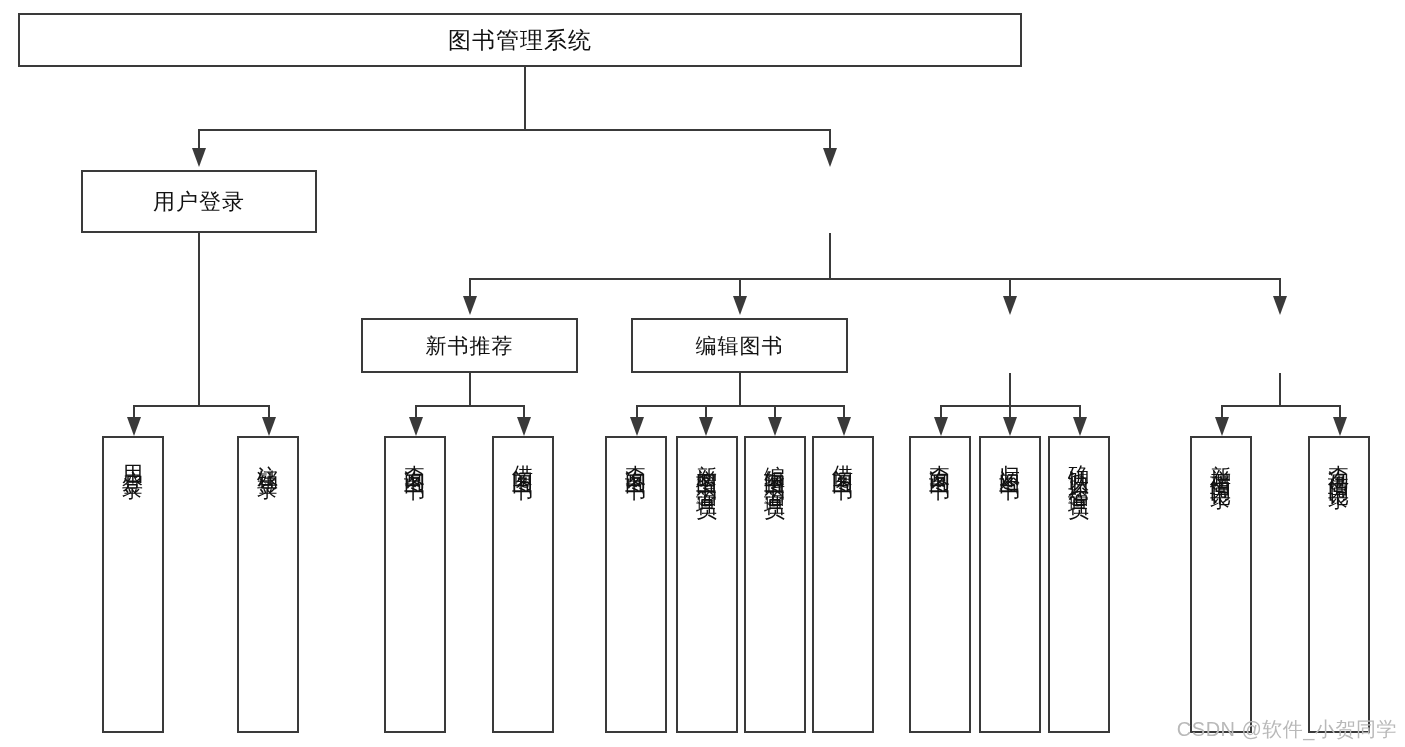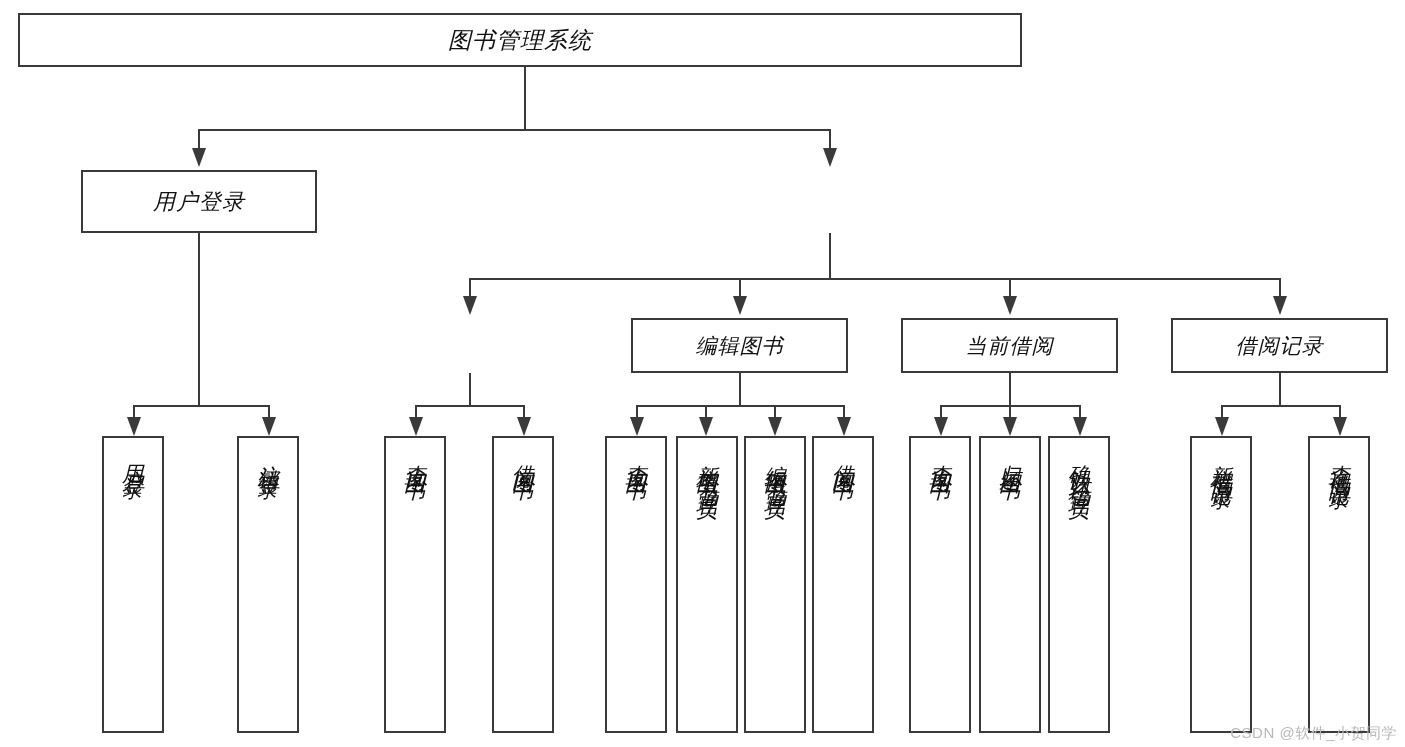--- a/index.html
+++ b/index.html
@@ -24,21 +24,20 @@
     display:flex;
     align-items:center;
     justify-content:center;
     color:#111111;
   }
   .node .label{
     display:block;
     text-align:right;
     line-height:1.0;
     letter-spacing:1px;
-    font-style:italic;
   }
   
   .node.horiz .label{
     writing-mode:horizontal-tb;
     font-size:22px;
   }
   .node.root .label{font-size:23px;}
   .node.lvl3 .label{font-size:21px;}
   
   .node.vert{
@@ -70,21 +69,21 @@
     width:0;height:0;
     border-left:7px solid transparent;
     border-right:7px solid transparent;
     border-top:19px solid #3a3a3a;
   }
   
   #watermark{
     position:absolute;
     right:8px;
     bottom:4px;
-    font-size:15px;
+    font-size:20px;
     color:#b9b9b9;
     letter-spacing:0.5px;
     user-select:none;
     white-space:nowrap;
   }
 </style>
 </head>
 <body>
 
 <div id="canvas">
@@ -117,28 +116,25 @@
   <div class="hline" style="left:469px;top:278px;width:811px;"></div>
   <div class="vline" style="left:469px;top:278px;height:20px;"></div>
   <div class="arrow" style="left:463px;top:296px;"></div>
   <div class="vline" style="left:739px;top:278px;height:20px;"></div>
   <div class="arrow" style="left:733px;top:296px;"></div>
   <div class="vline" style="left:1009px;top:278px;height:20px;"></div>
   <div class="arrow" style="left:1003px;top:296px;"></div>
   <div class="vline" style="left:1279px;top:278px;height:20px;"></div>
   <div class="arrow" style="left:1273px;top:296px;"></div>
 
+  <div class="node lvl3 horiz" style="left:361px;top:318px;width:217px;height:55px;">
+    <span class="label">新书推荐</span>
+  </div>
   <div class="node lvl3 horiz" style="left:631px;top:318px;width:217px;height:55px;">
     <span class="label">编辑图书</span>
-  </div>
-  <div class="node lvl3 horiz" style="left:901px;top:318px;width:217px;height:55px;">
-    <span class="label">当前借阅</span>
-  </div>
-  <div class="node lvl3 horiz" style="left:1171px;top:318px;width:217px;height:55px;">
-    <span class="label">借阅记录</span>
   </div>
 
   <div class="vline" style="left:469px;top:373px;height:32px;"></div>
   <div class="hline" style="left:415px;top:405px;width:108px;"></div>
   <div class="vline" style="left:415px;top:405px;height:14px;"></div>
   <div class="arrow" style="left:409px;top:417px;"></div>
   <div class="vline" style="left:523px;top:405px;height:14px;"></div>
   <div class="arrow" style="left:517px;top:417px;"></div>
 
   <div class="vline" style="left:739px;top:373px;height:32px;"></div>

